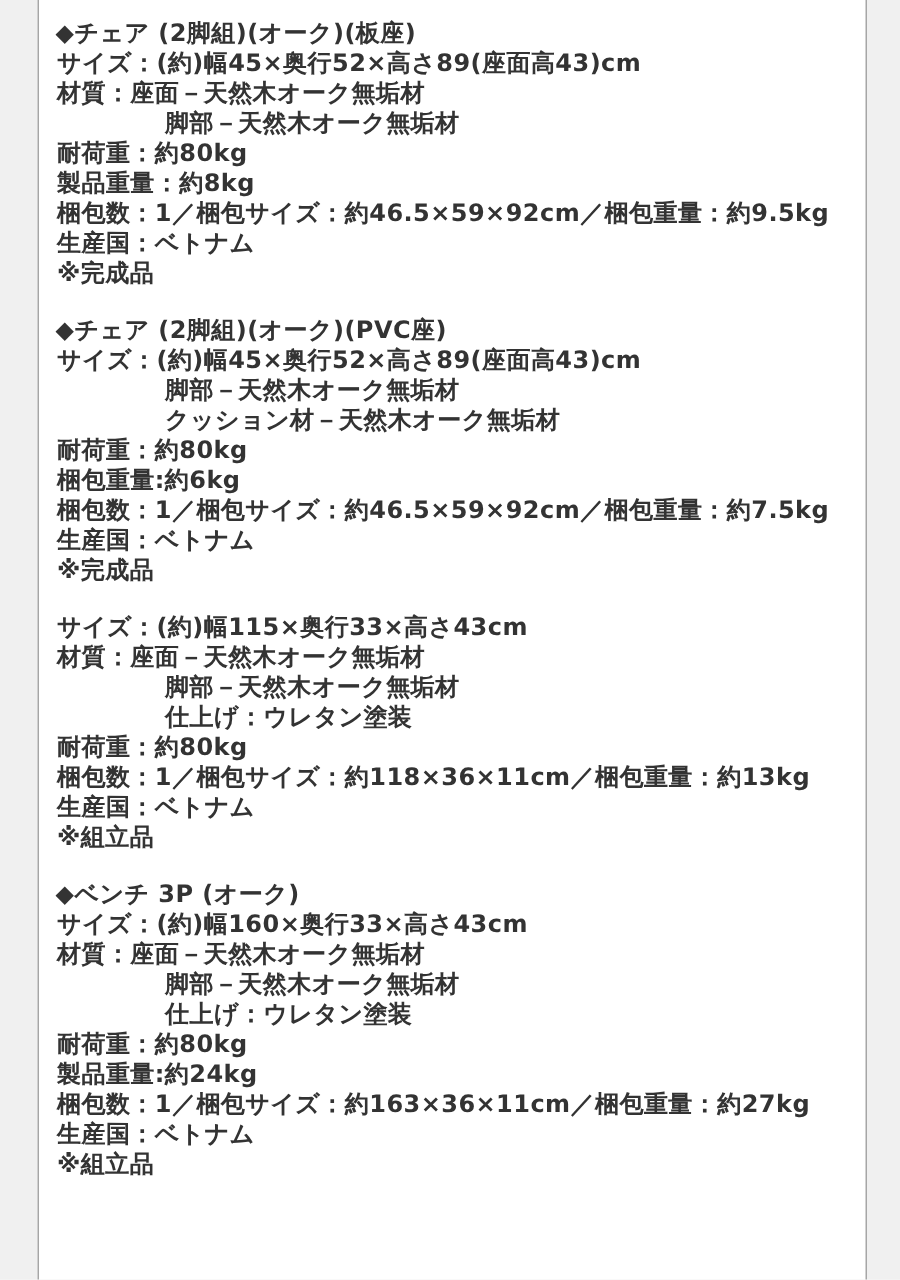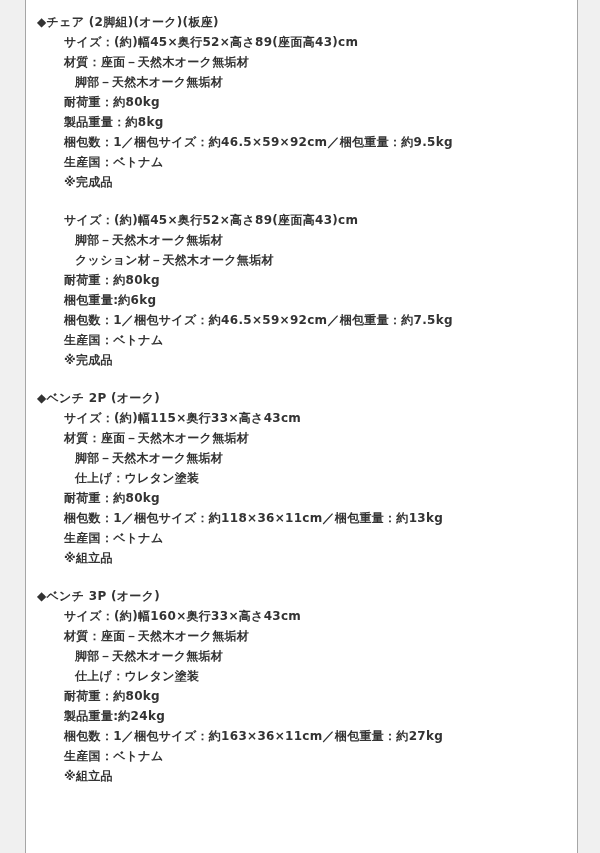--- a/index.html
+++ b/index.html
@@ -23,65 +23,65 @@
     background: #ffffff;
     border-left: 1px solid #a6a6a6;
     border-right: 1px solid #a6a6a6;
     box-sizing: content-box;
     padding-top: 12px;
   }
   .section {
     margin-bottom: 18px;
   }
   .line {
-    font-size: 12px;
+    font-size: 16px;
     font-weight: bold;
     line-height: 20px;
     color: #333333;
     letter-spacing: 0.3px;
     white-space: nowrap;
   }
   .title {
     padding-left: 11px;
   }
   .indent0 {
-    padding-left: 38px;
+    padding-left: 12px;
   }
   .indent1 {
-    padding-left: 49px;
+    padding-left: 84px;
   }
 </style>
 </head>
 <body>
 
 <div class="spec-panel">
   <div id="sections-root">
       <div class="section">
         <div class="line title">◆チェア (2脚組)(オーク)(板座)</div>
         <div class="line indent0">サイズ：(約)幅45×奥行52×高さ89(座面高43)cm</div>
         <div class="line indent0">材質：座面－天然木オーク無垢材</div>
         <div class="line indent1">脚部－天然木オーク無垢材</div>
         <div class="line indent0">耐荷重：約80kg</div>
         <div class="line indent0">製品重量：約8kg</div>
         <div class="line indent0">梱包数：1／梱包サイズ：約46.5×59×92cm／梱包重量：約9.5kg</div>
         <div class="line indent0">生産国：ベトナム</div>
         <div class="line indent0">※完成品</div>
       </div>
       <div class="section">
+        <div class="line title">◆チェア (2脚組)(オーク)(PVC座)</div>
         <div class="line indent0">サイズ：(約)幅45×奥行52×高さ89(座面高43)cm</div>
         <div class="line indent1">脚部－天然木オーク無垢材</div>
         <div class="line indent1">クッション材－天然木オーク無垢材</div>
         <div class="line indent0">耐荷重：約80kg</div>
         <div class="line indent0">梱包重量:約6kg</div>
         <div class="line indent0">梱包数：1／梱包サイズ：約46.5×59×92cm／梱包重量：約7.5kg</div>
         <div class="line indent0">生産国：ベトナム</div>
         <div class="line indent0">※完成品</div>
       </div>
       <div class="section">
-        <div class="line title">◆ベンチ 2P (オーク)</div>
         <div class="line indent0">サイズ：(約)幅115×奥行33×高さ43cm</div>
         <div class="line indent0">材質：座面－天然木オーク無垢材</div>
         <div class="line indent1">脚部－天然木オーク無垢材</div>
         <div class="line indent1">仕上げ：ウレタン塗装</div>
         <div class="line indent0">耐荷重：約80kg</div>
         <div class="line indent0">梱包数：1／梱包サイズ：約118×36×11cm／梱包重量：約13kg</div>
         <div class="line indent0">生産国：ベトナム</div>
         <div class="line indent0">※組立品</div>
       </div>
       <div class="section">

